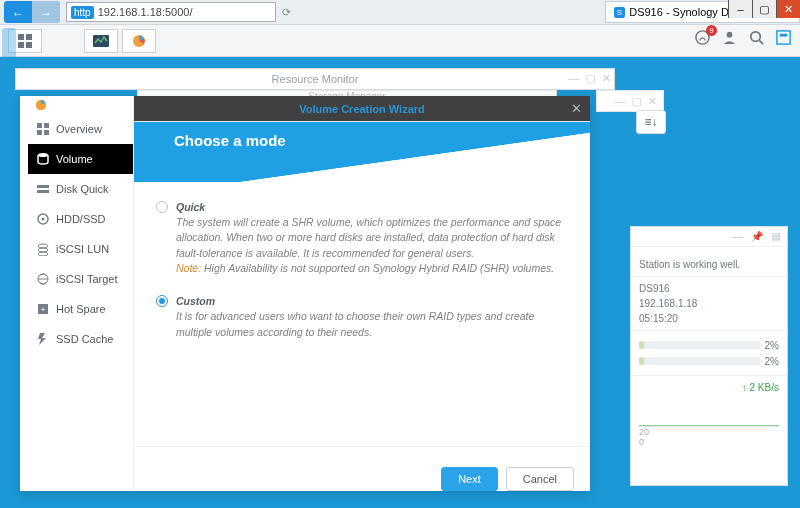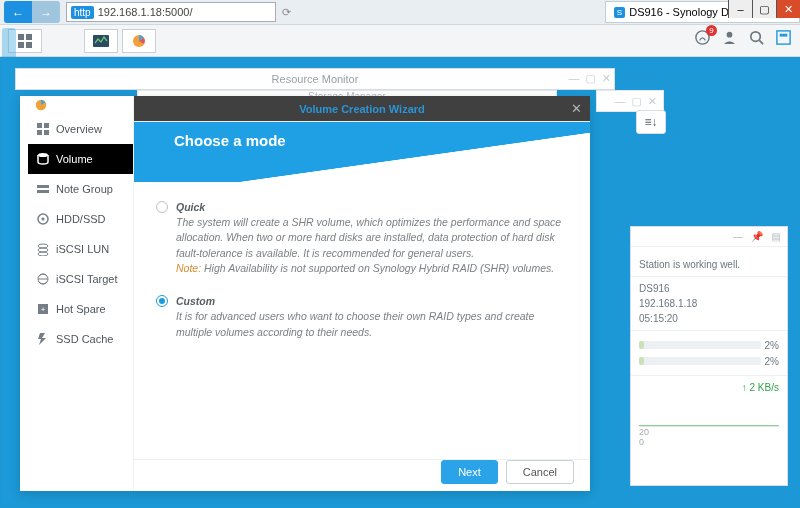--- a/index.html
+++ b/index.html
@@ -69,21 +69,21 @@
   .wiz-close { position:absolute; top:5px; right:8px; color:#aeb5bb; font-size:13px; cursor:pointer;}
   .wiz-hero  { height:60px; background:linear-gradient(172deg,#1fa0e4 60%,#fff 60.5%); display:flex; align-items:flex-start; padding:10px 16px;}
   .wiz-hero h2{ color:#fff; font-size:15px; font-weight:bold;margin-left:24px;}
   .wiz-body  { padding:8px 22px 0 22px; font-size:10.5px; color:#7c8186; line-height:1.45;}
   .radio-row { display:flex; gap:8px; margin-top:10px;font-style:italic;}
   .radio     { width:12px; height:12px; border:1px solid #b9c1c7; border-radius:50%; margin-top:1px; flex-shrink:0; position:relative;}
   .radio.checked{ border-color:#1e9be0;}
   .radio.checked::after{ content:''; position:absolute; left:2px; top:2px; width:6px; height:6px; background:#1e9be0; border-radius:50%;}
   .radio-label{ color:#565d63; font-weight:bold; }
   .note      { color:#d98a2f;}
-  .wiz-footer{ position:absolute; bottom:0; left:0; right:0; height:32px; border-top:1px solid #eef1f4; display:flex; justify-content:flex-end; align-items:flex-start; gap:8px; padding:0 16px;}
+  .wiz-footer{ position:absolute; bottom:0; left:0; right:0; height:45px; border-top:1px solid #eef1f4; display:flex; justify-content:flex-end; align-items:flex-end; gap:8px; padding:0 16px;}
   .btn       { height:24px; padding:0 16px; border:1px solid #c9d1d7; background:#fff; font-size:11px; color:#555; border-radius:3px; cursor:pointer;}
   .btn.primary{ background:#2aa3e8; border-color:#2aa3e8; color:#fff;}
   .corner { position:absolute; left:2px; top:28px; bottom:2px; width:14px; background:#1e9be0; opacity:.35; border-radius:3px;}
   .sm-ctrl { position:absolute; top:90px; left:596px; width:68px; height:22px; background:#fff; border:1px solid #e3e7eb; display:flex; align-items:center; justify-content:flex-end; gap:6px; padding:0 6px; color:#c7ccd0; font-size:11px;}
 </style>
 </head>
 <body>
 
 <div class="titlebar">
   <div class="tb-min">–</div>
@@ -243,21 +243,21 @@
           <ellipse cx="7" cy="3" rx="5" ry="2" fill="currentColor"></ellipse>
           <path d="M2 3 v7 a5 2 0 0 0 10 0 v-7" fill="none" stroke="currentColor" stroke-width="1.5"></path>
         </svg>
       <span>Volume</span>
     </div>
     <div class="nav-item">
       <svg viewBox="0 0 14 14">
           <rect x="1" y="3" width="12" height="3" fill="currentColor"></rect>
           <rect x="1" y="8" width="12" height="3" fill="currentColor"></rect>
         </svg>
-      <span>Note Group</span>
+      <span>Disk Quick</span>
     </div>
     <div class="nav-item">
       <svg viewBox="0 0 14 14">
           <circle cx="7" cy="7" r="5" fill="none" stroke="currentColor" stroke-width="1.5"></circle>
           <circle cx="7" cy="7" r="1.5" fill="currentColor"></circle>
         </svg>
       <span>HDD/SSD</span>
     </div>
     <div class="nav-item">
       <svg viewBox="0 0 14 14">

